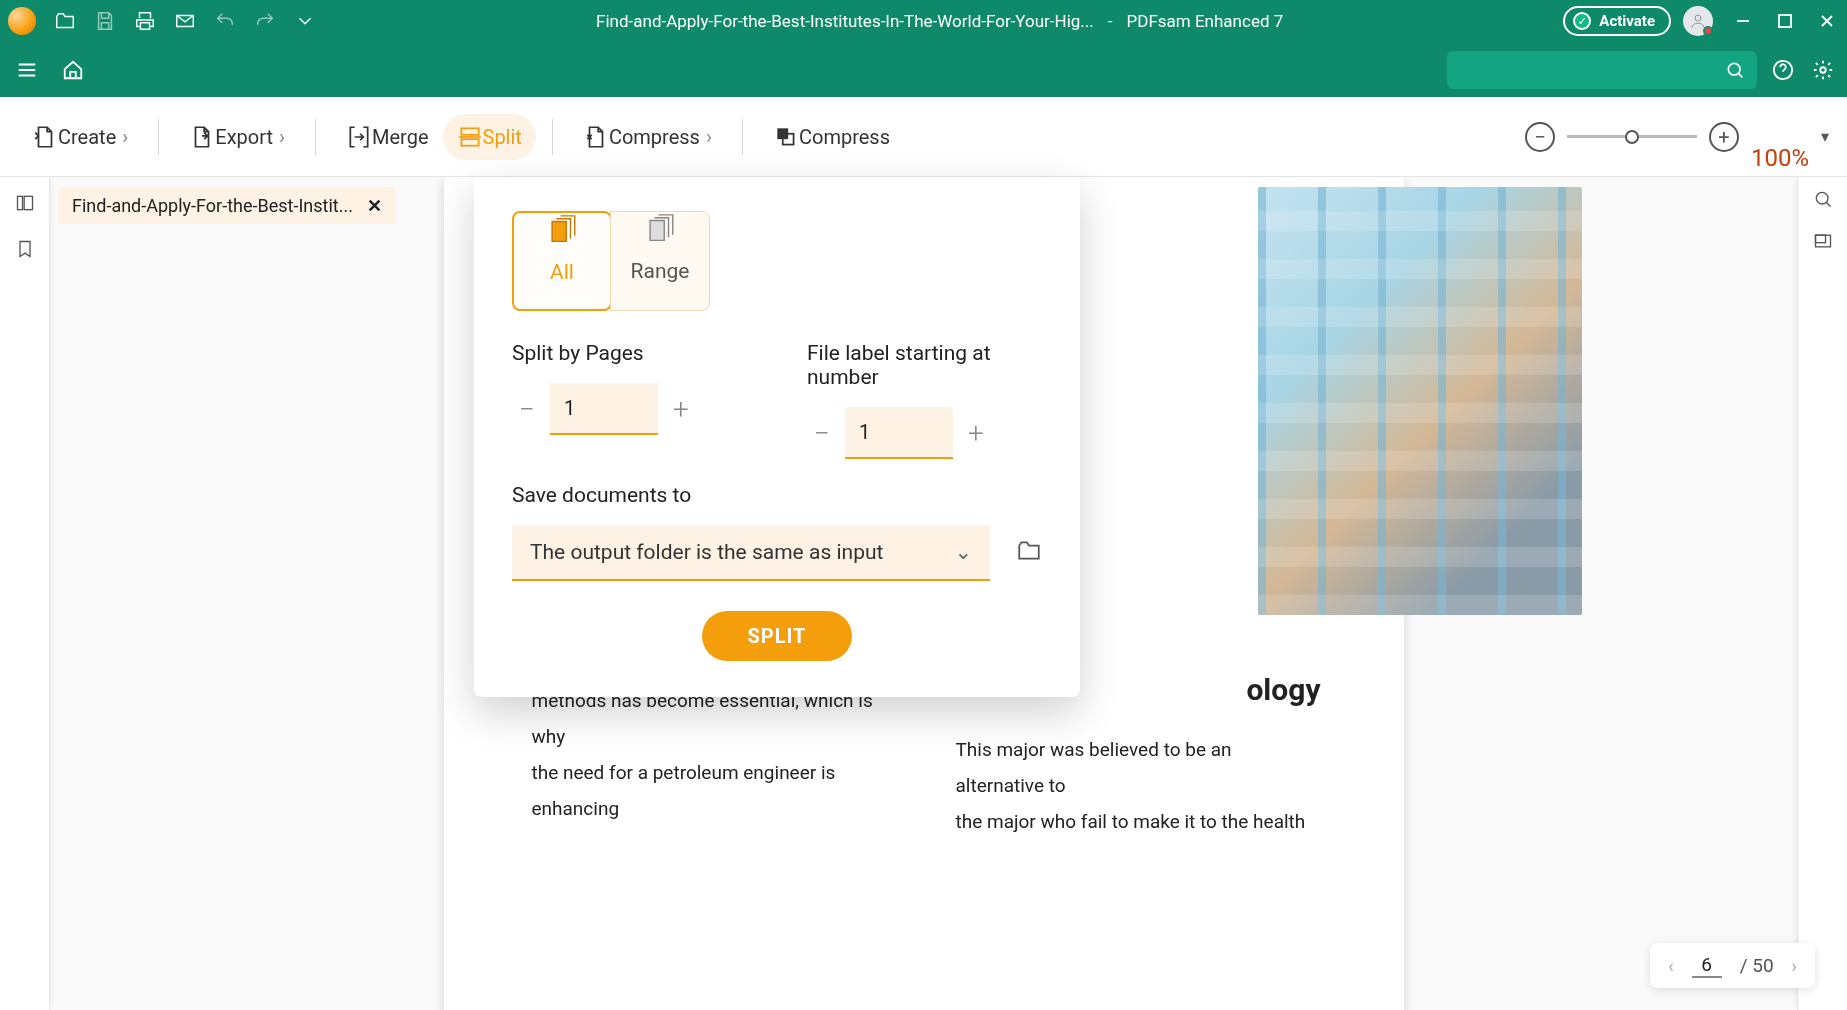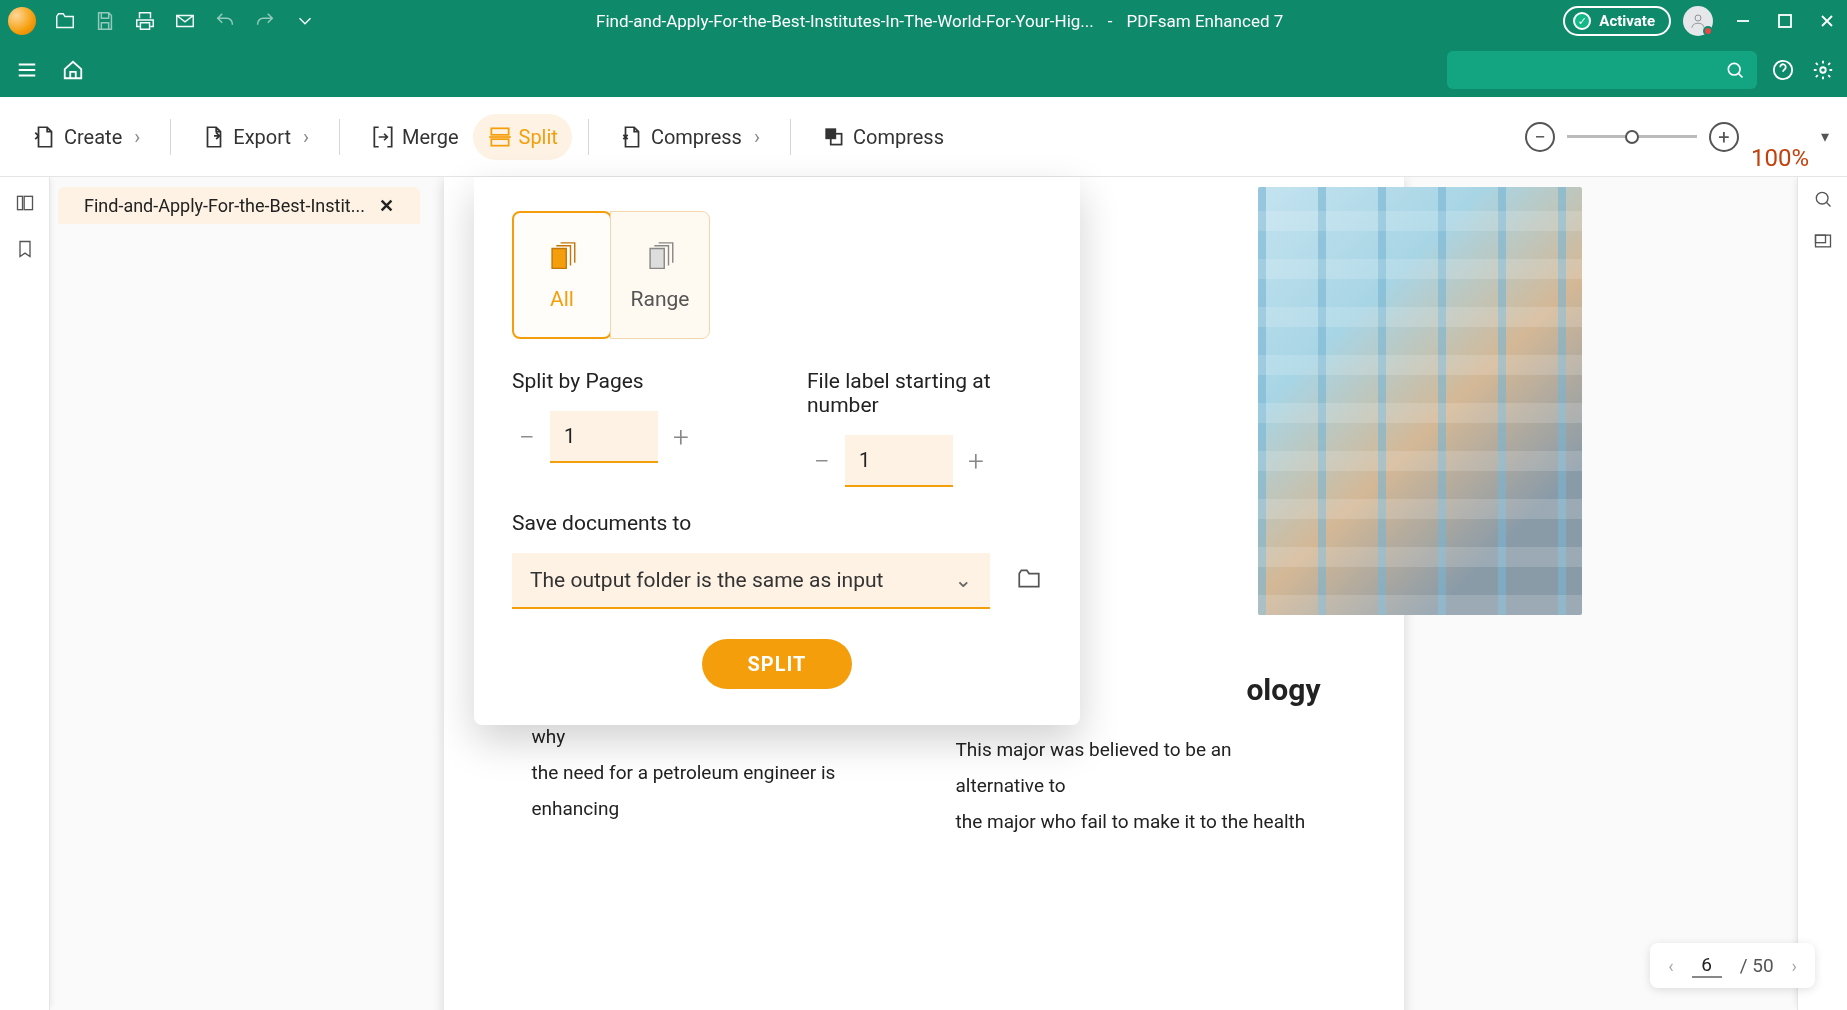--- a/index.html
+++ b/index.html
@@ -34,21 +34,21 @@
   .menu-item.active { color: #fff; font-weight: 500; }
   .menu-item.active::after { content: ""; position: absolute; left: 14px; right: 14px; bottom: 0; height: 4px; background: #fff; }
   .menu-right { margin-left: auto; display: flex; align-items: center; gap: 12px; }
   .search-box { width: 310px; height: 38px; background: #13a582; border-radius: 6px; display: flex; align-items: center; padding: 0 12px; }
   .search-box svg { margin-left: auto; stroke: #fff; stroke-width: 2; fill: none; width: 20px; height: 20px; }
   .mb-icon { width: 28px; height: 28px; display: flex; align-items: center; justify-content: center; cursor: pointer; }
   .mb-icon svg { stroke: #fff; stroke-width: 2; fill: none; width: 22px; height: 22px; }
 
   
   .toolbar { background: #fff; height: 80px; display: flex; align-items: center; padding: 0 18px; border-bottom: 1px solid #e5e5e5; position: relative; }
-  .tool-item { display: flex; align-items: center; gap: 6px; padding: 10px 14px; cursor: pointer; font-size: 20px; color: #333; border-radius: 28px; }
+  .tool-item { display: flex; align-items: center; gap: 0; padding: 10px 14px; cursor: pointer; font-size: 20px; color: #333; border-radius: 28px; }
   .tool-item .ticon { width: 26px; height: 26px; display: flex; align-items: center; justify-content: center; }
   .tool-item .ticon svg { stroke: #333; stroke-width: 1.6; fill: none; width: 26px; height: 26px; }
   .tool-item .chev { margin-left: 6px; color: #888; }
   .tool-sep { width: 1px; height: 36px; background: #d6d6d6; margin: 0 16px; }
   .tool-item.active { background: #fdf2e3; color: #f59e0b; position: relative;}
   .tool-item.active .ticon svg { stroke: #f59e0b; }
 
   .zoom-controls { margin-left: auto; display: flex; align-items: center; gap: 12px; }
   .zoom-btn { width: 30px; height: 30px; border: 2px solid #555; border-radius: 50%; display: flex; align-items: center; justify-content: center; cursor: pointer; font-size: 20px; color: #555; line-height: 1; }
   .zoom-track { width: 130px; height: 3px; background: #bbb; position: relative; }
@@ -58,39 +58,39 @@
 
   
   .work { flex: 1; display: flex; background: #fafafa; position: relative; overflow: hidden; }
   .left-rail { width: 50px; background: #fff; border-right: 1px solid #e5e5e5; display: flex; flex-direction: column; align-items: center; padding-top: 12px; gap: 18px; box-shadow: 4px 0 6px -3px rgba(0,0,0,.08); }
   .left-rail .rbtn { width: 28px; height: 28px; display: flex; align-items: center; justify-content: center; cursor: pointer; }
   .left-rail .rbtn svg { stroke: #555; stroke-width: 1.6; fill: none; width: 20px; height: 20px; }
   .right-rail { width: 50px; background: #fff; border-left: 1px solid #e5e5e5; display: flex; flex-direction: column; align-items: center; padding-top: 12px; gap: 18px; box-shadow: -4px 0 6px -3px rgba(0,0,0,.08); }
   .right-rail .rbtn svg { stroke: #555; stroke-width: 1.6; fill: none; width: 20px; height: 20px; }
 
   
-  .doc-tab { position: absolute; top: 10px; left: 58px; display: flex; align-items: center; background: #fdf2e3; border-radius: 6px 6px 0 0; padding: 8px 26px; font-size: 18px; max-width: 370px; }
+  .doc-tab { position: absolute; top: 10px; left: 58px; display: flex; align-items: center; background: #fdf2e3; border-radius: 6px 6px 0 0; padding: 8px 14px; font-size: 18px; max-width: 370px; }
   .doc-tab .tname { max-width: 300px; white-space: nowrap; overflow: hidden; text-overflow: ellipsis; color: #222; }
   .doc-tab .tclose { margin-left: 14px; cursor: pointer; font-size: 18px; color: #222; font-weight: 600;}
 
   .page-area { flex: 1; position: relative; overflow: hidden; padding-top: 50px; }
   .doc-page { position: absolute; top: 0; left: 50%; transform: translateX(-50%); width: 960px; height: 1020px; background: #fff; box-shadow: 0 2px 12px rgba(0,0,0,.15); padding: 40px 64px; font-size: 19px; color: #222; line-height: 1.9; }
   .doc-page .col-left { position: absolute; left: 88px; top: 10px; width: 365px; }
   .doc-page .col-right { position: absolute; left: 512px; top: 460px; width: 365px; }
   .doc-page h2 { font-size: 30px; font-weight: 700; margin: 24px 0 14px; }
   .doc-page h2.rhead { font-size:30px; font-weight:700; }
   .doc-page .bullet { position: absolute; left: 66px; top: 315px; font-size: 22px; }
   .doc-img { position: absolute; left: 814px; top: 10px; width: 324px; height: 428px; background: linear-gradient(135deg,#c4e3f0 0%,#a8d5e5 30%,#d4b896 55%,#8a9ba8 80%); border-radius:2px; filter: blur(0.5px); overflow:hidden;}
   .doc-img::before{content:"";position:absolute;inset:0;background:repeating-linear-gradient(0deg,rgba(255,255,255,.15) 0 20px,transparent 20px 48px), repeating-linear-gradient(90deg,rgba(120,180,210,.6) 0 8px,transparent 8px 60px);}
 
   
   .split-panel { position: absolute; top: 177px; left: 474px; width: 606px; background: #fff; border-radius: 0 0 8px 8px; box-shadow: 0 16px 40px rgba(0,0,0,.18); padding: 34px 38px 36px; z-index: 50; }
   .sp-label { font-size: 21px; color: #222; margin-bottom: 18px; }
   .sp-tabs { display: flex; gap: 0; margin-bottom: 30px; }
-  .sp-tab { width: 100px; height: 128px; display: flex; flex-direction: column; align-items: center; justify-content: center; gap: 8px; cursor: pointer; font-size: 21px; border-radius: 8px; }
+  .sp-tab { width: 100px; height: 100px; display: flex; flex-direction: column; align-items: center; justify-content: flex-start; gap: 8px; cursor: pointer; font-size: 21px; border-radius: 8px; }
   .sp-tab.all { border: 2px solid #f59e0b; color: #f59e0b; background:#fffdf9;}
   .sp-tab.range { border: 1px solid #f1d7ad; color: #555; background:#fffaf1; margin-left:-2px; border-radius:0 8px 8px 0;}
   .sp-tab .ticon svg{width:34px;height:34px;}
   .sp-row { display: flex; gap: 60px; margin-bottom: 24px; }
   .sp-field { flex: 1; }
   .stepper { display: flex; align-items: center; gap: 8px; margin-top: 14px; }
   .step-btn { width: 30px; height: 30px; display: flex; align-items: center; justify-content: center; cursor: pointer; font-size: 28px; color: #888; font-weight:300;}
   .step-input { width: 108px; height: 52px; background: #fdf2e3; border: none; border-bottom: 2px solid #f59e0b; font-size: 20px; padding: 0 14px; color: #222; outline:none;}
   .save-row { display: flex; align-items: center; gap: 26px; margin-top: 6px;}
   .save-select { flex: 1; height: 56px; background: #fdf2e3; border-bottom: 2px solid #f59e0b; display: flex; align-items: center; padding: 0 18px; font-size: 21px; color: #333; cursor: pointer; }

